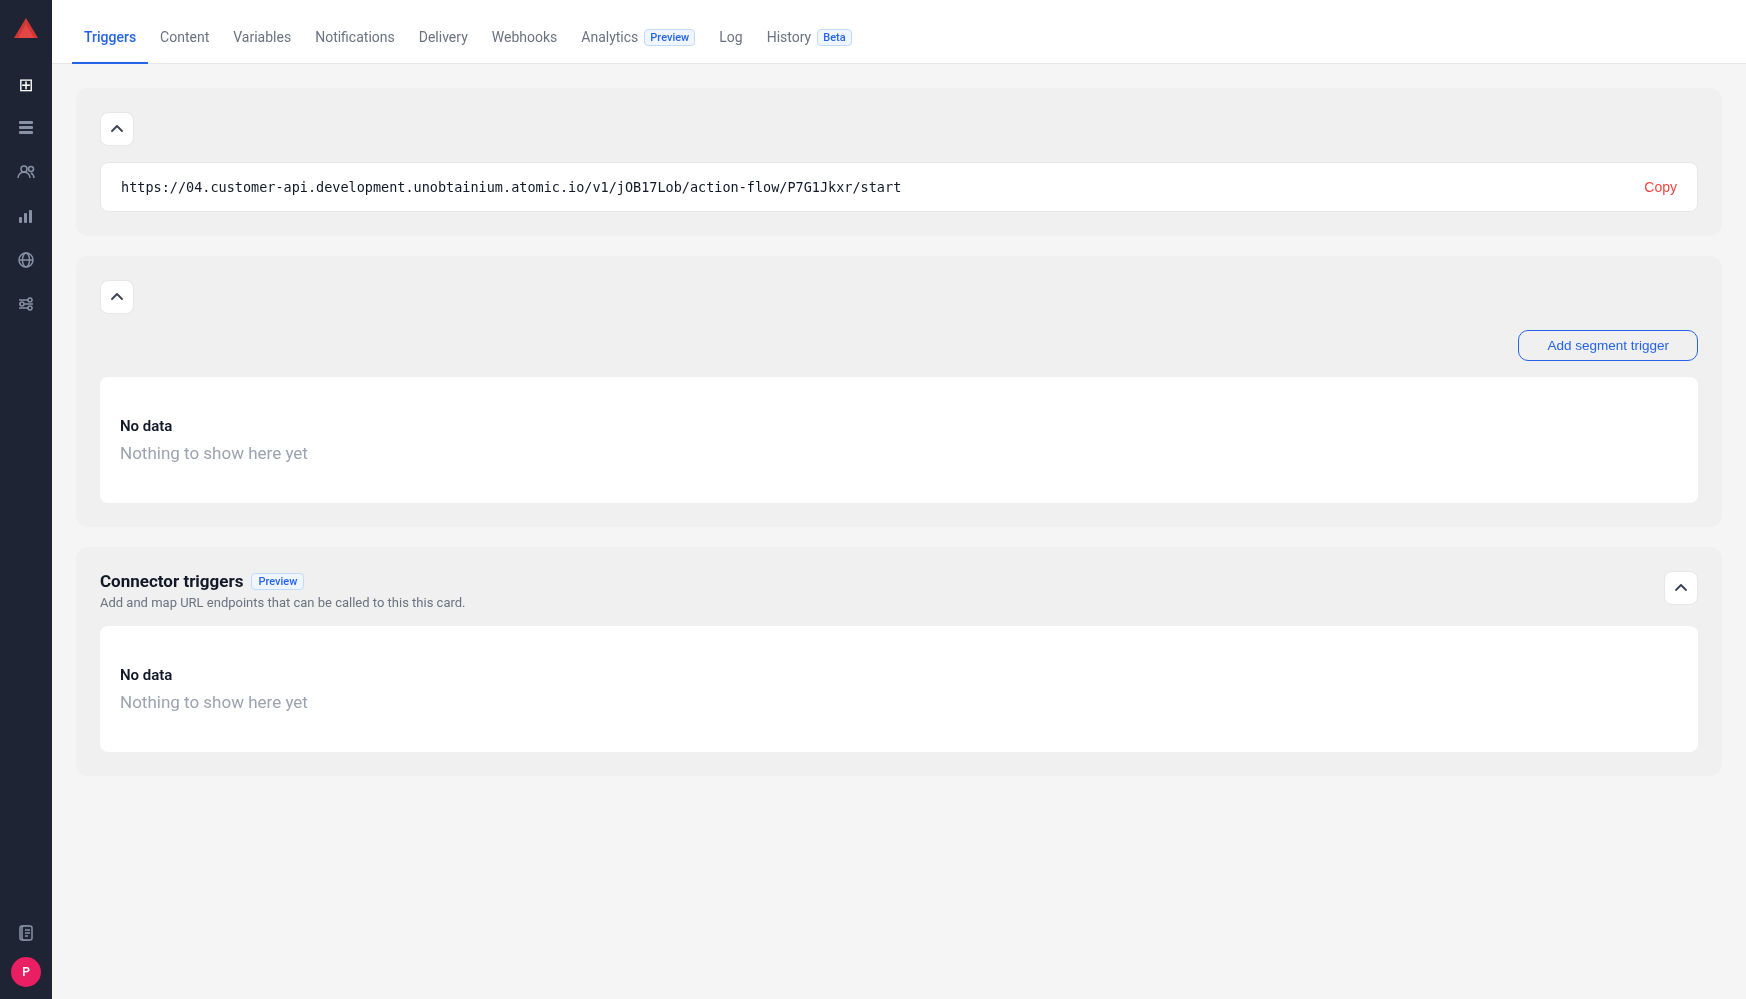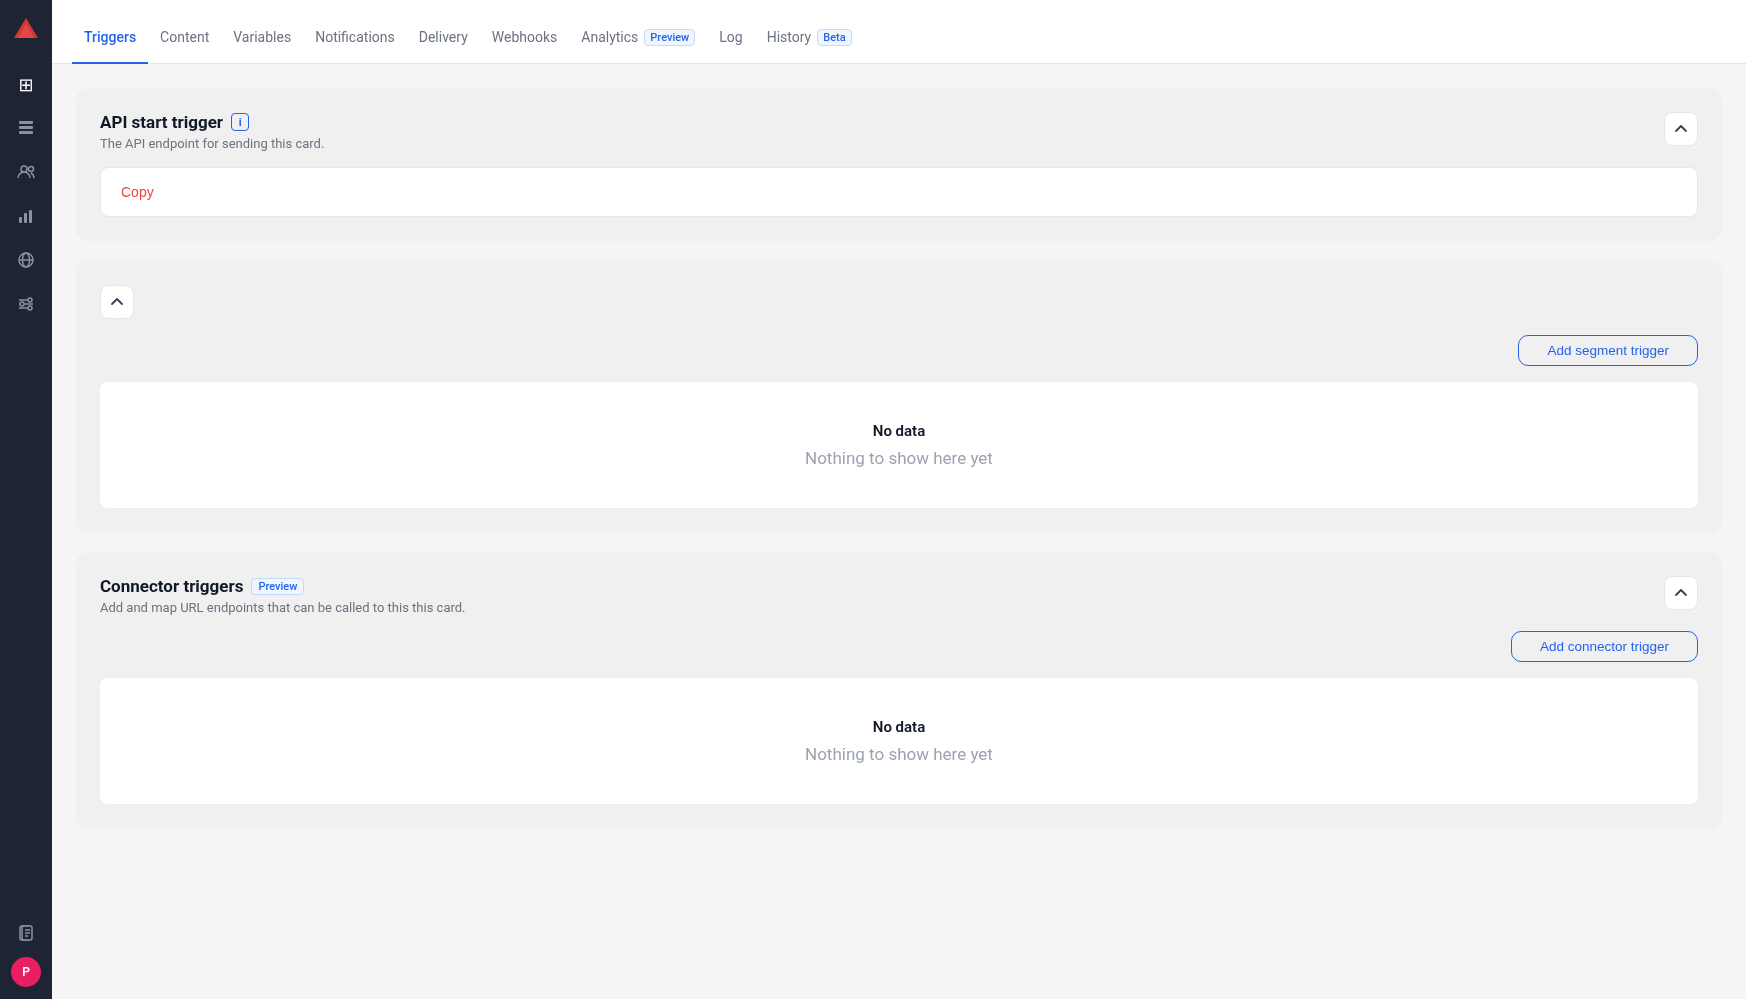--- a/index.html
+++ b/index.html
@@ -234,21 +234,20 @@
       border: none;
     }
 
     
     .empty-box {
       background: #fff;
       border-radius: 8px;
       padding: 40px 20px;
       display: flex;
       flex-direction: column;
-      align-items: center;
       gap: 8px;
       margin-top: 16px;
     }
 
     .empty-box .no-data {
       font-size: 15px;
       font-weight: 600;
       color: #111827;
     }
 
@@ -373,35 +372,29 @@
     <div class="nav-tab">
       <span>History</span>
       <span class="badge">Beta</span>
     </div>
   </nav>
 
   <div class="content">
 
     <div class="section-card">
       <div class="section-header">
-        <div class="section-title-area">
-          <div class="section-title">
-            <span>API start trigger</span>
-            <span class="info-icon">i</span>
-          </div>
-          <div class="section-subtitle">The API endpoint for sending this card.</div>
-        </div>
         <button class="collapse-btn">
           <svg width="14" height="14" viewBox="0 0 14 14" fill="none">
             <path d="M2 9L7 4L12 9" stroke="#374151" stroke-width="1.8" stroke-linecap="round" stroke-linejoin="round"></path>
           </svg>
         </button>
       </div>
 
       <div class="api-url-box">
+        <span class="api-url-text">https://04.customer-api.development.unobtainium.atomic.io/v1/jOB17Lob/action-flow/P7G1Jkxr/start</span>
         <button class="copy-btn">Copy</button>
       </div>
     </div>
 
     <div class="section-card">
       <div class="section-header">
         <button class="collapse-btn">
           <svg width="14" height="14" viewBox="0 0 14 14" fill="none">
             <path d="M2 9L7 4L12 9" stroke="#374151" stroke-width="1.8" stroke-linecap="round" stroke-linejoin="round"></path>
           </svg>
@@ -427,23 +420,20 @@
           </div>
           <div class="section-subtitle">Add and map URL endpoints that can be called to this this card.</div>
         </div>
         <button class="collapse-btn">
           <svg width="14" height="14" viewBox="0 0 14 14" fill="none">
             <path d="M2 9L7 4L12 9" stroke="#374151" stroke-width="1.8" stroke-linecap="round" stroke-linejoin="round"></path>
           </svg>
         </button>
       </div>
 
-      <div class="section-actions">
-        <button class="add-btn">Add connector trigger</button>
-      </div>
 
       <div class="empty-box">
         <div class="no-data">No data</div>
         <div class="no-data-sub">Nothing to show here yet</div>
       </div>
     </div>
 
   </div>
 </div>
 

